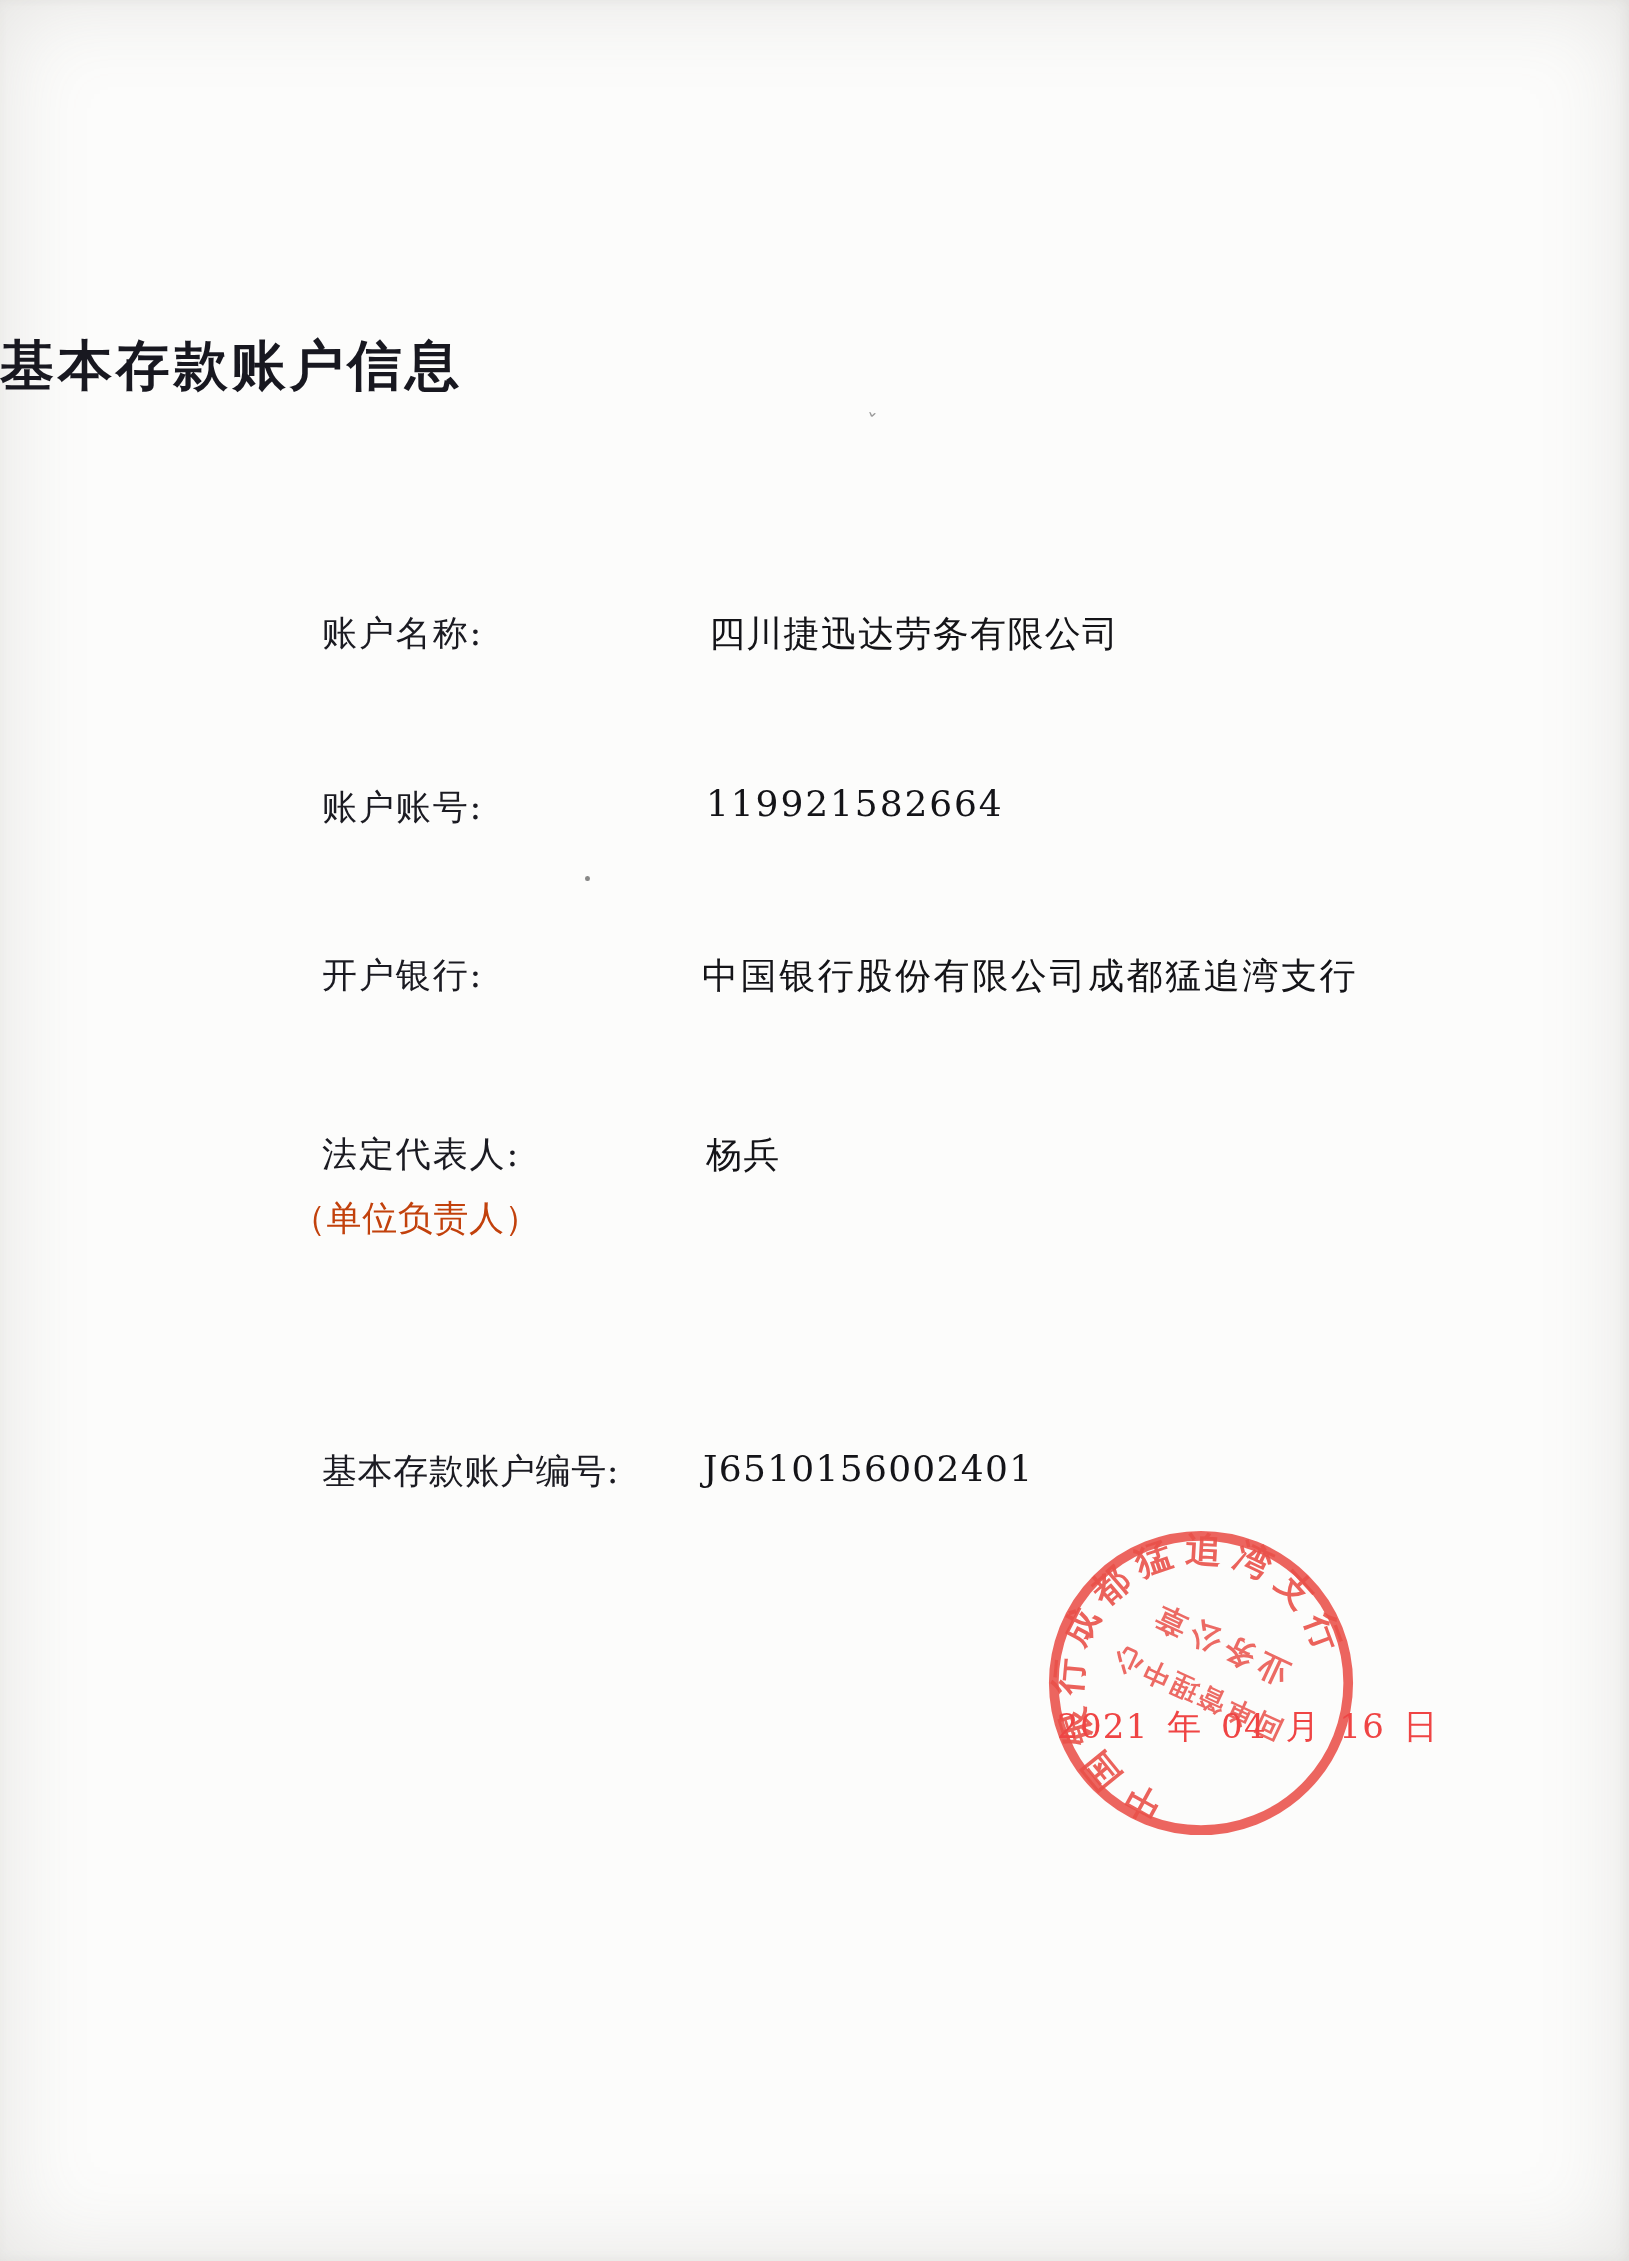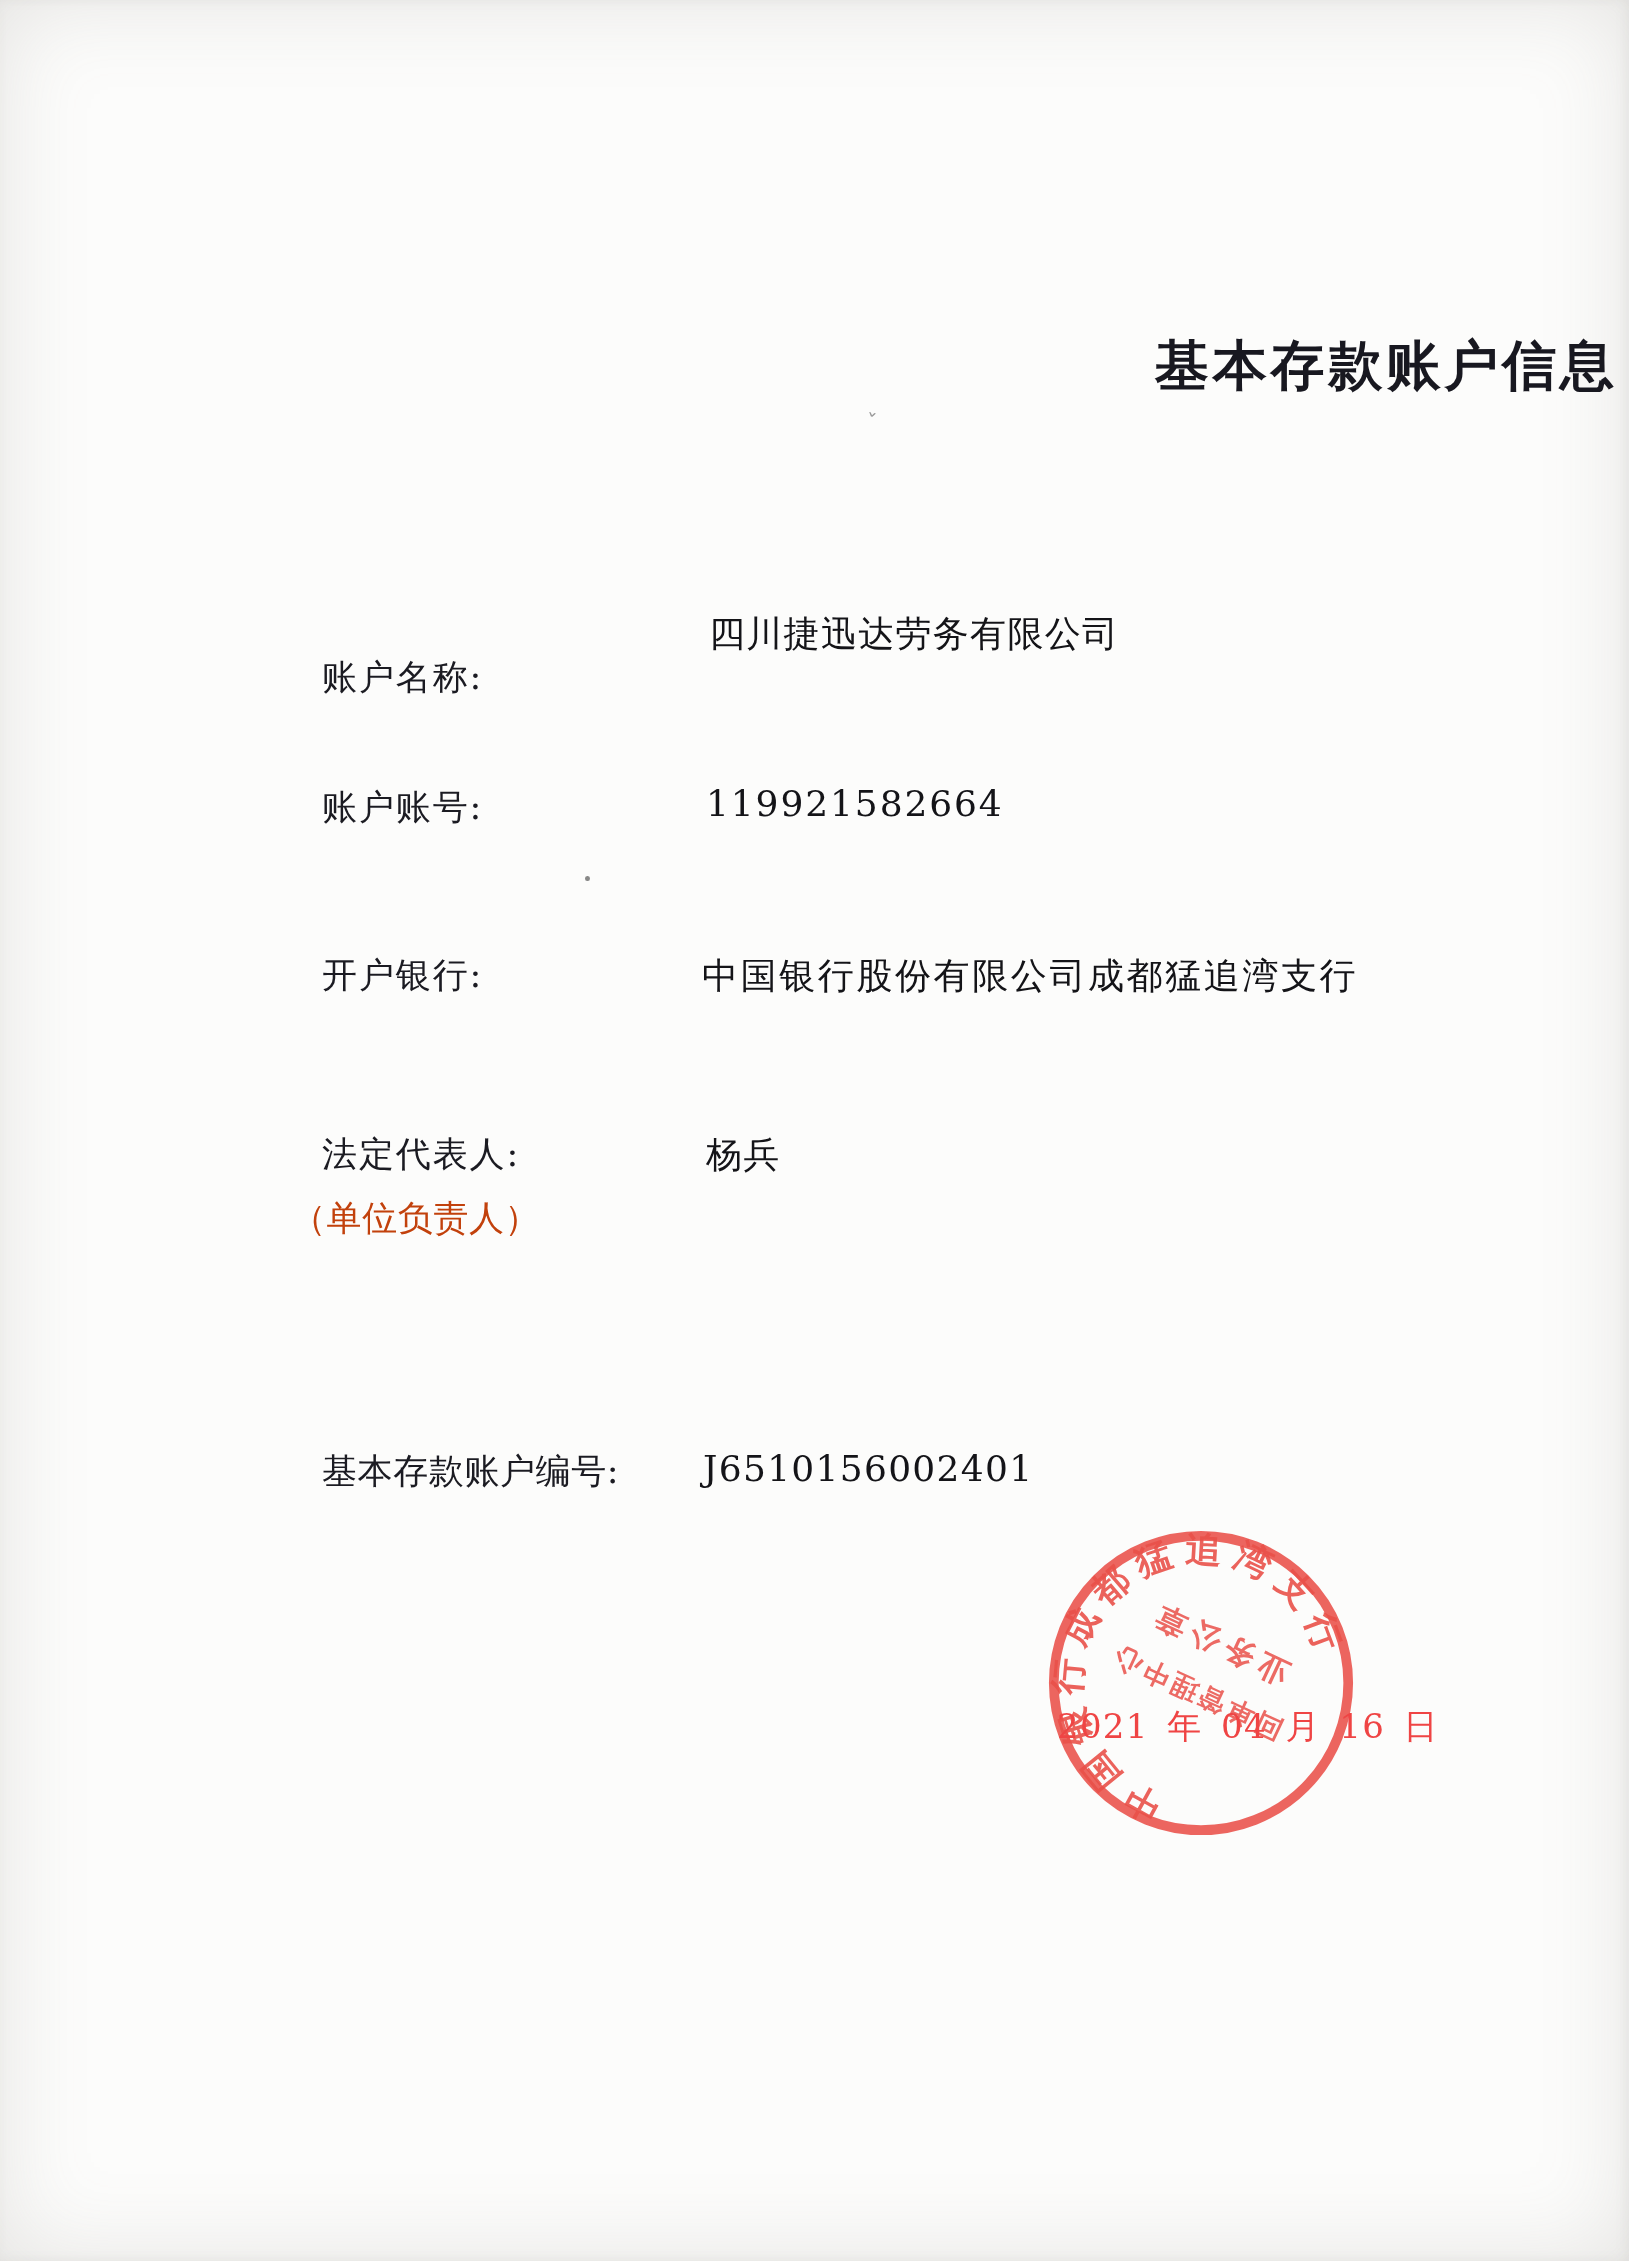--- a/index.html
+++ b/index.html
@@ -9,34 +9,34 @@
     font-family:"DejaVu Serif","Liberation Serif",serif;
   }
   .page{
     position:relative;width:1630px;height:2261px;overflow:hidden;
     background:#fcfcfb;
     box-shadow:inset 0 0 90px rgba(120,118,112,0.18), inset -3.9px 0 11.6px rgba(150,148,142,0.12);
     color:#1b1b20;
   }
   .doc-title{
     position:absolute;top:330px;left:0;width:1618px;
-    text-align:right;
+    text-align:left;
     font-size:54px;font-weight:bold;letter-spacing:3.9px;
     color:#181820;
     font-family:Liberation Serif, serif;
   }
   .field-label{
     position:absolute;left:322px;
     font-size:35px;letter-spacing:1.9px;color:#1b1b22;white-space:nowrap;
   }
   .field-value{
     position:absolute;
     font-size:36px;letter-spacing:1.3px;color:#141418;white-space:nowrap;text-align:center;
   }
-  .row1 .field-label{top:610px;margin-top:44px;}
+  .row1 .field-label{top:610px;}
   .row1 .field-value{top:610px;left:709px;}
   .row2 .field-label{top:784px;}
   .row2 .field-value{top:783px;left:706px;letter-spacing:1.9px;}
   .row3 .field-label{top:952px;}
   .row3 .field-value{top:952px;left:702px;letter-spacing:2.6px;}
   .row4 .field-label{top:1131px;}
   .row4 .field-value{top:1131px;left:706px;}
   .row4-sub{
     position:absolute;left:291px;top:1195px;
     font-size:35px;letter-spacing:0.6px;color:#c2410c;white-space:nowrap;

